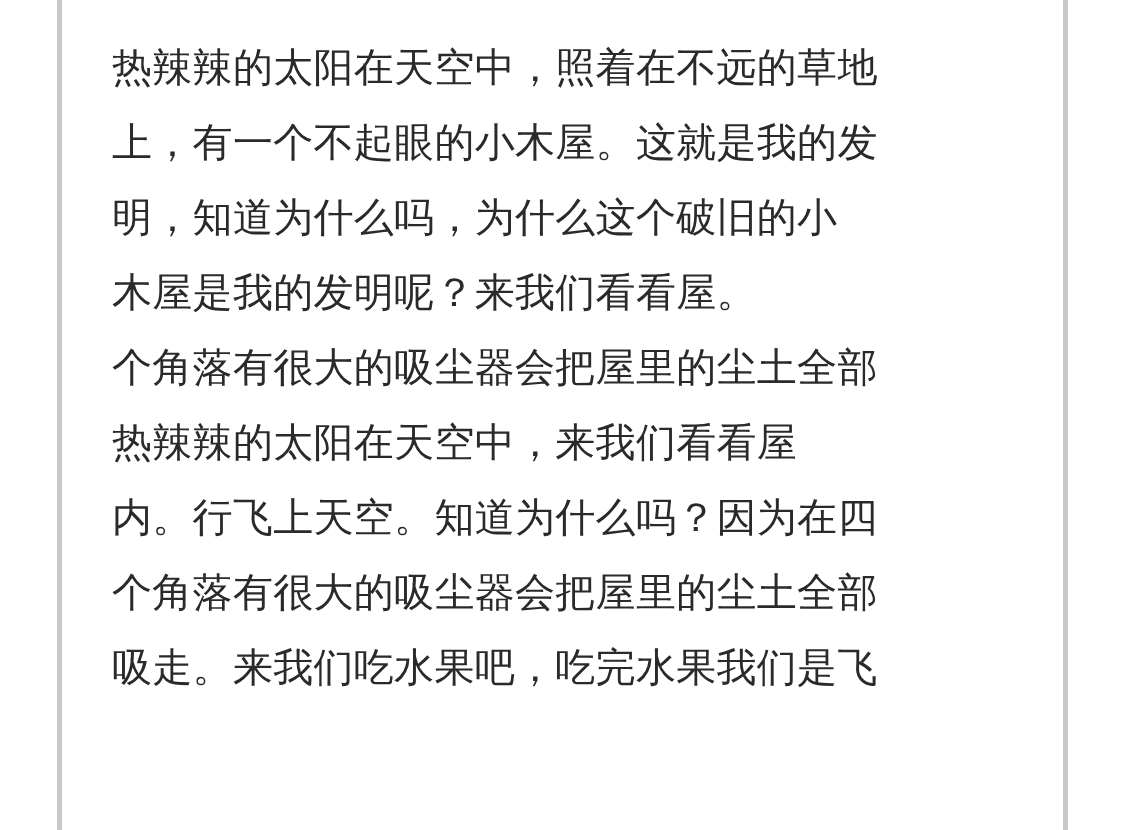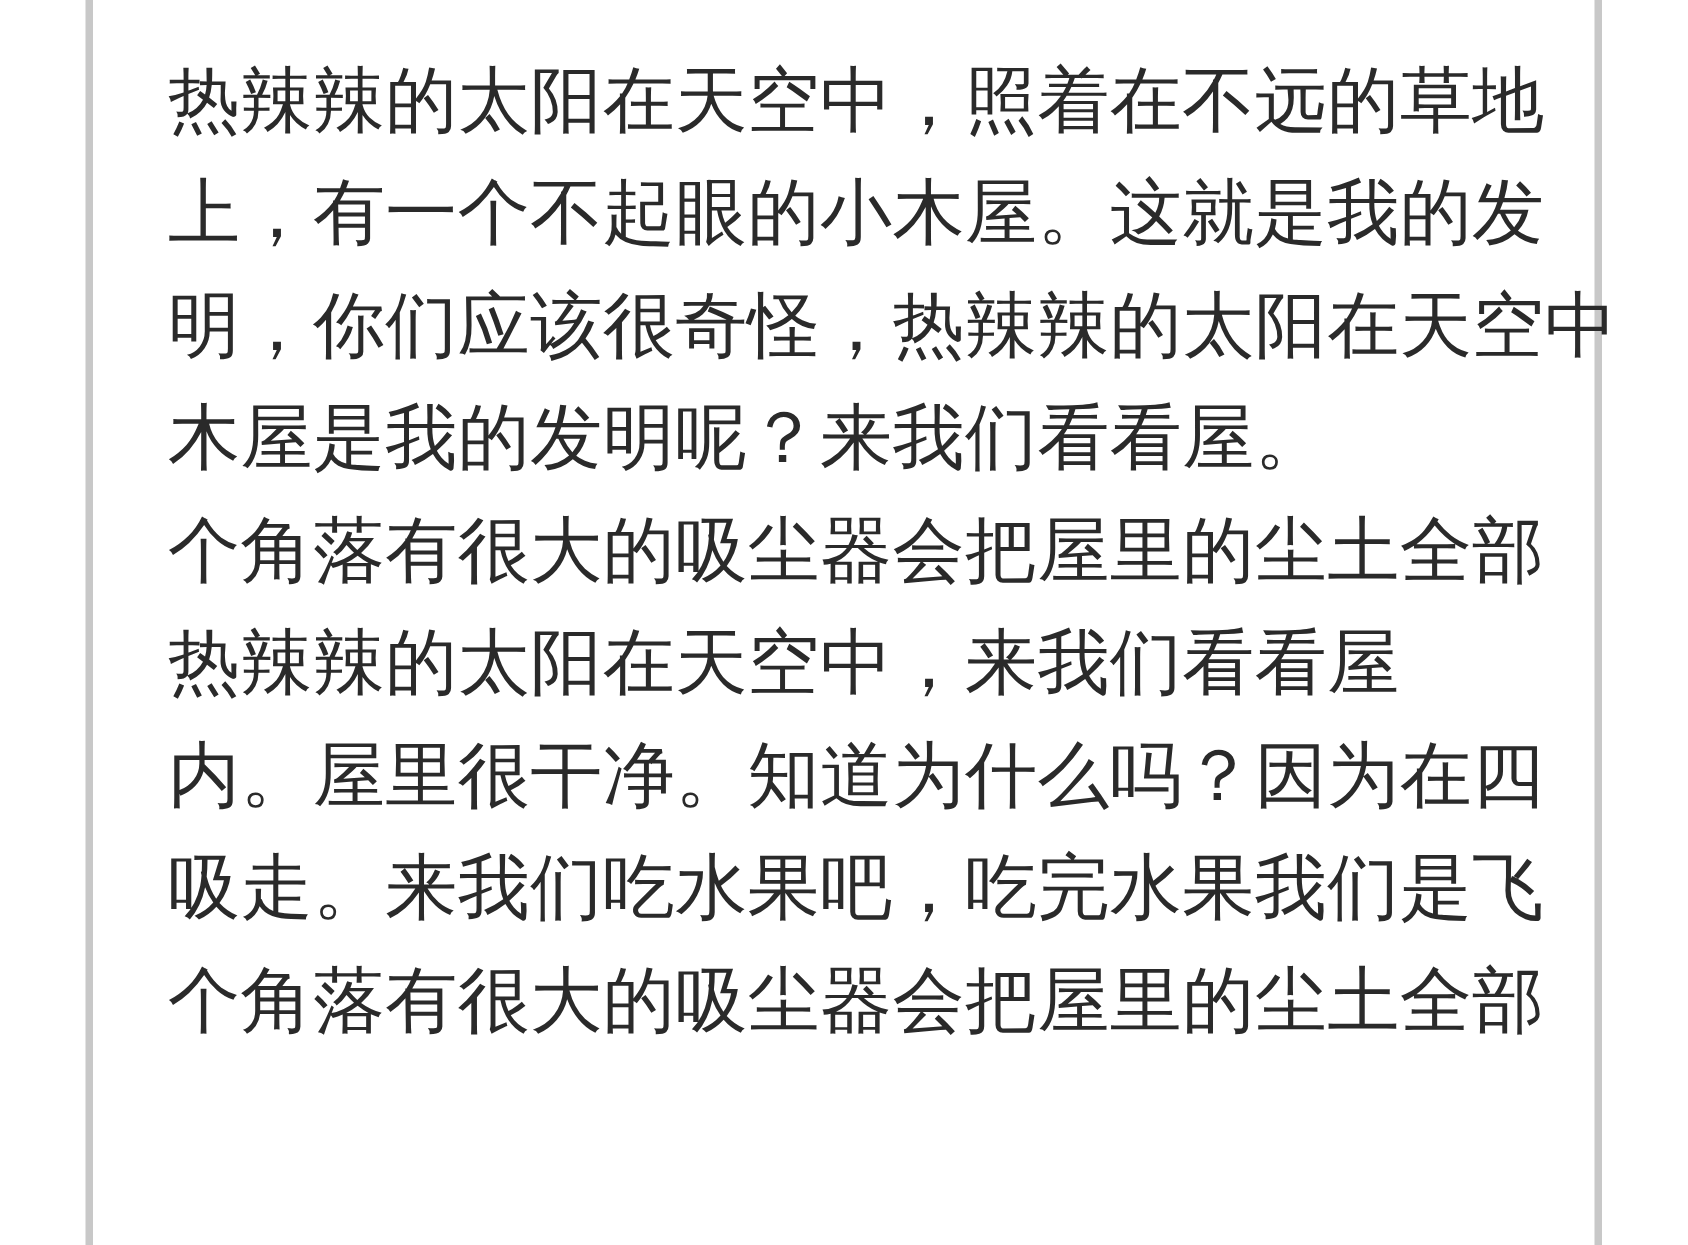--- a/index.html
+++ b/index.html
@@ -24,21 +24,21 @@
     background: #c8c8c8;
   }
   .margin-guide.left  { left: 57px; }
   .margin-guide.right { left: 1063px; }
   .editor-area {
     position: absolute;
     left: 112px;
     top: 30px;
     width: 930px;
     font-family: "Liberation Sans", "DejaVu Sans", sans-serif;
-    font-size: 48px;
+    font-size: 40px;
     line-height: 75px;
     letter-spacing: 0.3px;
     color: #2a2a2a;
     cursor: text;
   }
   .text-line {
     height: 75px;
     white-space: pre;
   }
   .caret {
@@ -62,22 +62,22 @@
 
 <div class="stage" style="background: rgb(255, 255, 255);">
 
   <div class="margin-guide left" style="background: rgb(200, 200, 200);"></div>
 
   <div class="margin-guide right" style="background: rgb(200, 200, 200);"></div>
 
   <div class="editor-area" style="color: rgb(42, 42, 42);">
     <div class="text-line">热辣辣的太阳在天空中，照着在不远的草地</div>
     <div class="text-line">上，有一个不起眼的小木屋。这就是我的发</div>
-    <div class="text-line">明，你们应该很奇怪，热辣辣的太阳在天空中</div>
+    <div class="text-line">明，知道为什么吗，为什么这个破旧的小</div>
     <div class="text-line">木屋是我的发明呢？来我们看看屋。</div>
     <div class="text-line">个角落有很大的吸尘器会把屋里的尘土全部</div>
     <div class="text-line">热辣辣的太阳在天空中，来我们看看屋</div>
-    <div class="text-line">内。屋里很干净。知道为什么吗？因为在四</div>
+    <div class="text-line">内。行飞上天空。知道为什么吗？因为在四</div>
+    <div class="text-line">个角落有很大的吸尘器会把屋里的尘土全部</div>
     <div class="text-line">吸走。来我们吃水果吧，吃完水果我们是飞</div>
-    <div class="text-line">个角落有很大的吸尘器会把屋里的尘土全部</div>
   </div>
 
 </div>
 
 </body></html>

